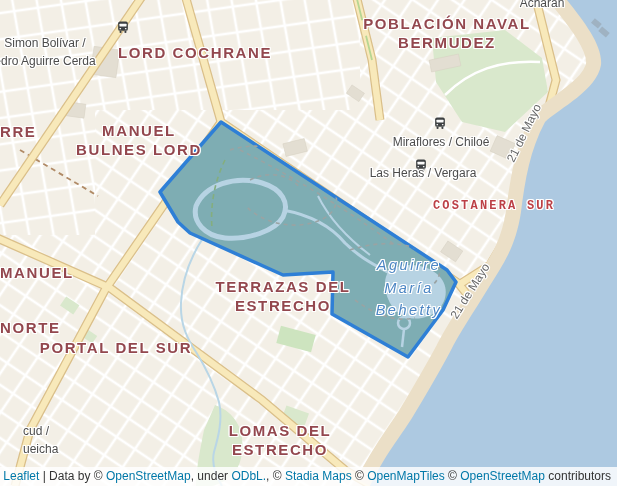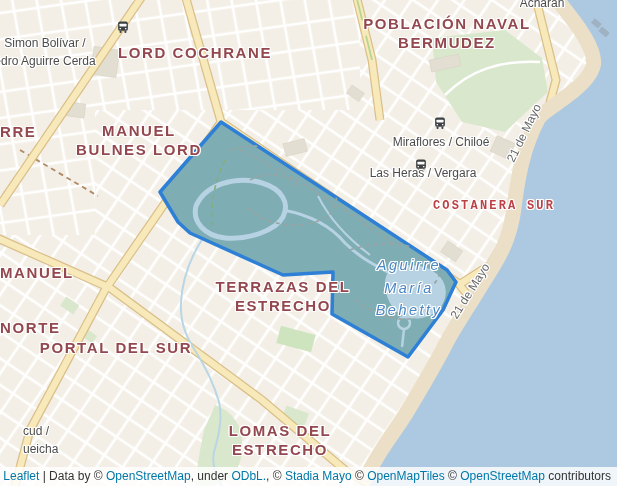--- a/index.html
+++ b/index.html
@@ -229,14 +229,14 @@
       <div class="map-label street-rot" style="left: 470px; top: 291px; transform: translate(-50%, -50%) rotate(-58deg);">
         <div>21 de Mayo</div>
       </div>
       <div class="map-label water-name" style="left: 409px; top: 288px;">
         <div>Aguirre</div>
         <div>María</div>
         <div>Behetty</div>
       </div>
     </div>
 
-  <div class="attribution"><a href="#">Leaflet</a><span> | Data by © </span><a href="#">OpenStreetMap</a><span>, under </span><a href="#">ODbL.</a><span>, © </span><a href="#">Stadia Mayo</a><span> © </span><a href="#">OpenMapTiles</a><span> © </span><a href="#">OpenStreetMap</a><span> contributors</span></div>
+  <div class="attribution"><a href="#">Leaflet</a><span> | Data by © </span><a href="#">OpenStreetMap</a><span>, under </span><a href="#">ODbL.</a><span>, © </span><a href="#">Stadia Maps</a><span> © </span><a href="#">OpenMapTiles</a><span> © </span><a href="#">OpenStreetMap</a><span> contributors</span></div>
 </div>
 
 </body></html>

